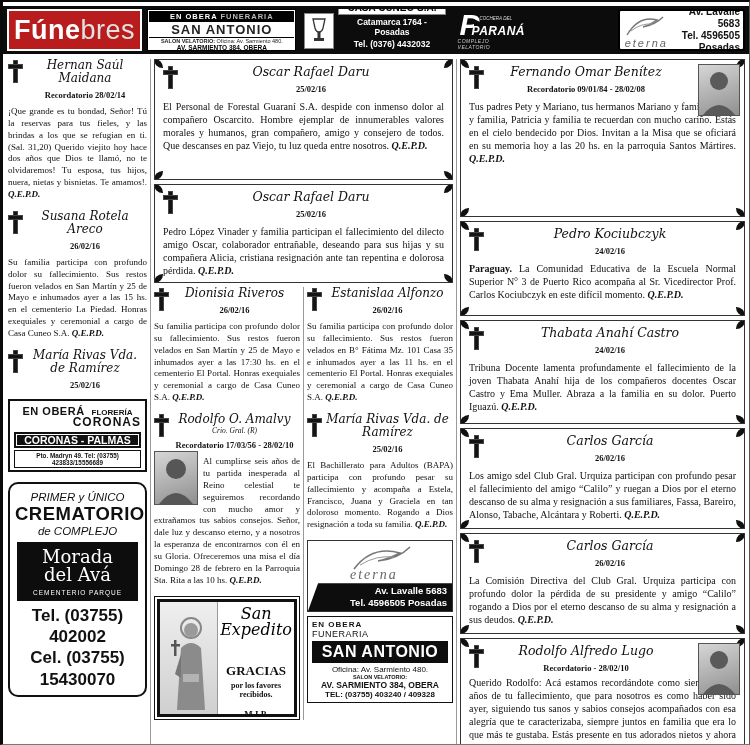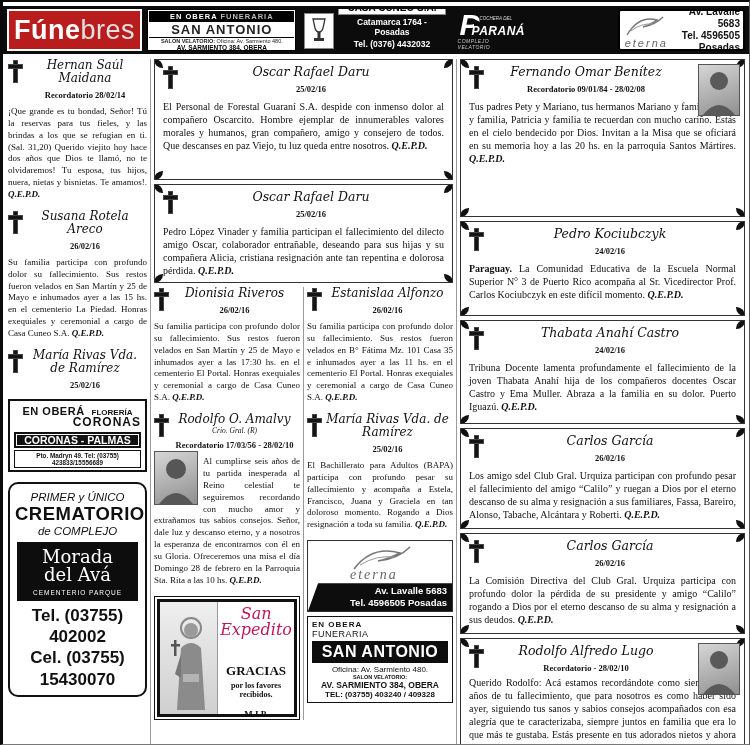--- a/index.html
+++ b/index.html
@@ -116,21 +116,21 @@
   .crema .l3 { font-style:italic; font-size:11.5px; }
   .crema .black { background:#0d0d0d; color:#fff; margin:5px 2px 4px; padding:6px 2px 5px; }
   .crema .mor { font-family:"DejaVu Serif",serif; font-size:18px; line-height:1; }
   .crema .cem { font-size:6.5px; letter-spacing:1px; margin-top:5px; }
   .crema .tel { font-weight:bold; font-size:17px; line-height:1.25; }
   
   .sexp { border:1px solid #111; padding:2px; margin-top:4px; }
   .sexp-in { border:3px solid #111; display:flex; height:118px; }
   .saint { width:62px; background:linear-gradient(#efefef,#cfcfcf); border-right:1px solid #999; display:flex; align-items:flex-end; justify-content:center; }
   .sexp-txt { flex:1; text-align:center; padding:4px 2px; }
-  .sexp-name { font-style:italic; font-size:16px; line-height:1.05; font-family:"DejaVu Serif",serif; color:#be185d; }
+  .sexp-name { font-style:italic; font-size:16px; line-height:1.05; font-family:"DejaVu Serif",serif; color:#000000; }
   .sexp-gracias { font-weight:bold; font-size:13px; margin-top:24px; }
   .sexp-body { font-weight:bold; font-size:8px; margin-top:2px; }
   .sexp-mip { font-weight:bold; font-size:9px; margin-top:10px; }
   .pazad { border:1px solid #333; margin-bottom:4px; background:#fff; }
   .pazad .logo-area { height:42px; position:relative; }
   .pazad .band { background:#0d0d0d; color:#fff; text-align:right; font-family:"Liberation Sans",sans-serif; font-weight:bold; font-size:9.5px; padding:2px 5px; line-height:1.25; clip-path:polygon(7% 0,100% 0,100% 100%,0 100%); }
   .sanad { border:1px solid #111; padding:3px 4px; font-family:"Liberation Sans",sans-serif; }
   .sanad .t1 { font-weight:bold; font-size:8px; letter-spacing:1px; }
   .sanad .t2 { font-size:9px; letter-spacing:.5px; }
   .sanad .big { background:#0d0d0d; color:#fff; text-align:center; font-size:16px; font-weight:bold; letter-spacing:.5px; margin:2px 0; padding:2px 0; }

